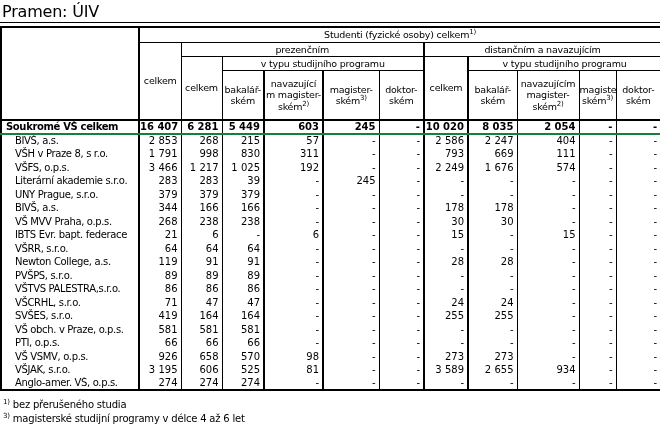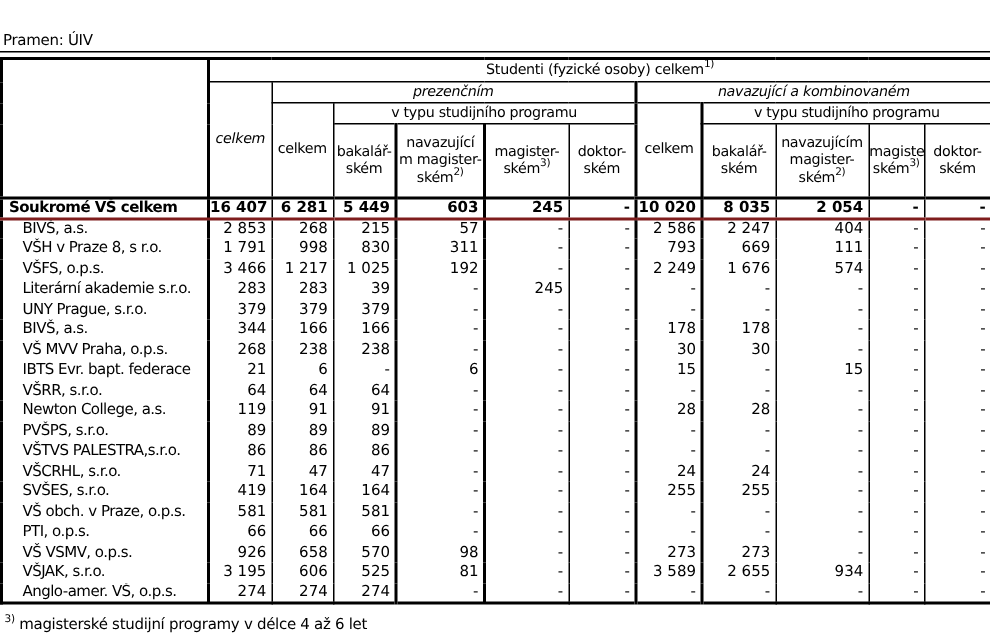--- a/index.html
+++ b/index.html
@@ -3,35 +3,35 @@
 <meta charset="utf-8">
 <style>
   html,body{margin:0;padding:0;background:#fff;}
   .page{
     width:660px;height:427px;background:#ffffff;color:#000;
     font-family:"DejaVu Sans", sans-serif;font-size:10px;
     box-sizing:border-box;padding-top:2px;overflow:hidden;
   }
   .source{
     padding:0 2px 1px 2px;border-bottom:1px solid #000;margin-bottom:3px;
-    font-size:10px;letter-spacing:-0.2px;margin-top:20px;
+    font-size:16px;letter-spacing:-0.2px;
   }
   table{border-collapse:collapse;table-layout:fixed;width:660px;border:2px solid #000;}
   th,td{padding:0;margin:0;overflow:hidden;}
   th{font-weight:normal;text-align:center;vertical-align:middle;
      font-size:9.5px;line-height:1.2;letter-spacing:-0.2px;}
   tr.r1 th{height:14px;}
-  tr.r2 th{height:13px;font-style:italic;}
+  tr.r2 th{height:13px;}
   tr.r3 th{height:13px;}
   tr.r4 th{height:48px;}
   tbody tr{height:13.5px;}
   td.num{text-align:right;padding-right:3px;white-space:nowrap;font-size:10px;}
   td.name{text-align:left;padding-left:4px;white-space:nowrap;letter-spacing:-0.35px;}
   td.name.indent{padding-left:13px;}
-  tr.total-row td{font-weight:bold;border-bottom:2px solid #7f1d1d;}
+  tr.total-row td{font-weight:bold;border-bottom:2px solid #15803d;}
   .v1{border-right:1px solid #000;}
   .v2{border-right:2px solid #000;}
   .hb1{border-bottom:1px solid #000;}
   .hb2{border-bottom:2px solid #000;}
   .prelbl{white-space:pre-line;}
   sup{font-size:7px;line-height:0;vertical-align:super;}
   .fns{margin-top:7px;padding-left:3px;line-height:1.35;letter-spacing:-0.2px;}
   .fns .fn{white-space:nowrap;}
 </style>
 </head>
@@ -57,21 +57,21 @@
         <col style="width:45px">
     </colgroup>
     <thead>
       <tr class="r1">
         <th rowspan="4" class="v2 hb2"></th>
         <th colspan="11" class="hb1"><span>Studenti  (fyzické osoby) celkem</span><sup>1)</sup></th>
       </tr>
       <tr class="r2">
         <th rowspan="3" class="v1 hb2">celkem</th>
         <th colspan="5" class="v2 hb1">prezenčním</th>
-        <th colspan="5" class="hb1">navazující a kombinovaném</th>
+        <th colspan="5" class="hb1">distančním a navazujícím</th>
       </tr>
       <tr class="r3">
         <th rowspan="2" class="v1 hb2">celkem</th>
         <th colspan="4" class="v2 hb1">v typu studijního programu</th>
         <th rowspan="2" class="v2 hb2">celkem</th>
         <th colspan="4" class="hb1">v typu studijního programu</th>
       </tr>
       <tr class="r4">
         <th class="v2 hb2"><span class="prelbl">bakalář-
 ském</span><sup></sup></th>
@@ -371,16 +371,17 @@
           <td class="num v2">-</td>
           <td class="num v1">-</td>
           <td class="num v1">-</td>
           <td class="num v1">-</td>
           <td class="num">-</td>
         </tr>
       </tbody>
   </table>
 
   <div class="fns">
+    <div class="fn"><sup>1)</sup> <span>bez přerušeného studia</span></div>
     <div class="fn"><sup>3)</sup> <span>magisterské studijní programy v délce 4 až 6 let</span></div>
   </div>
 
 </div>
 
 </body></html>

